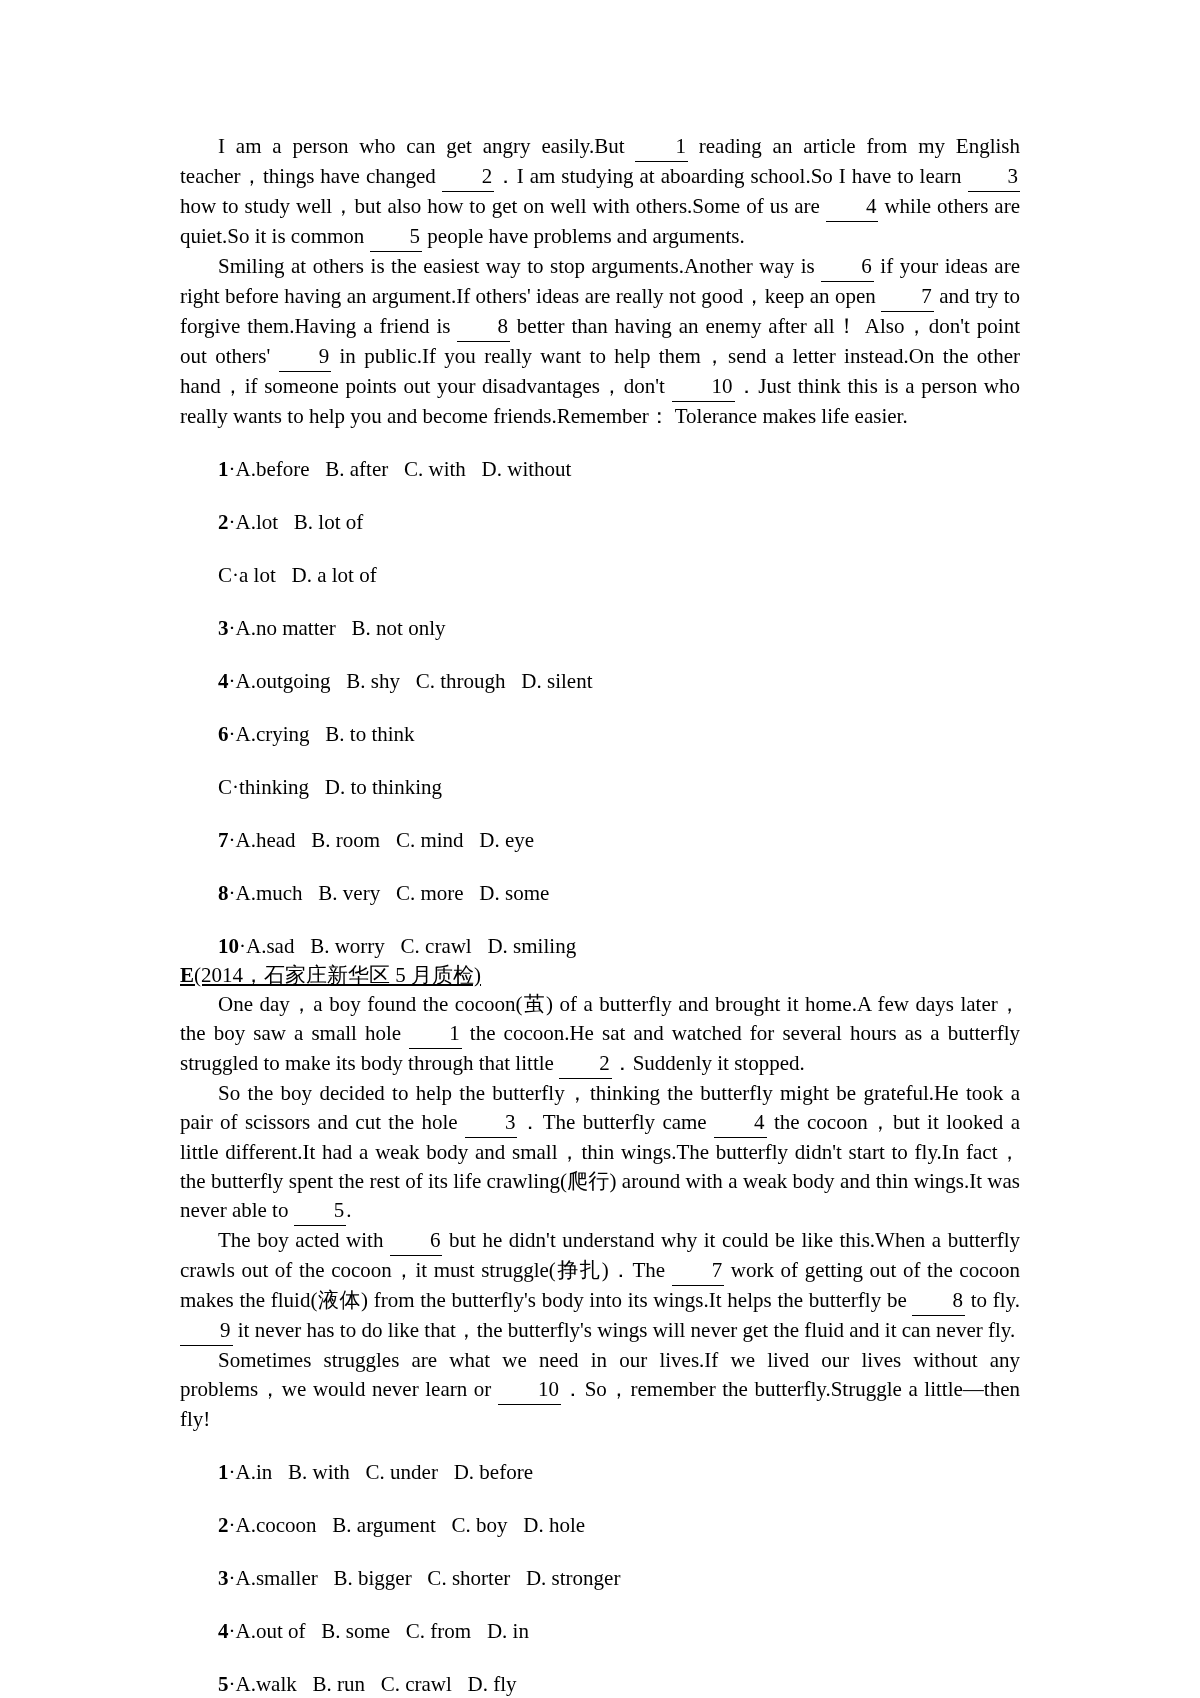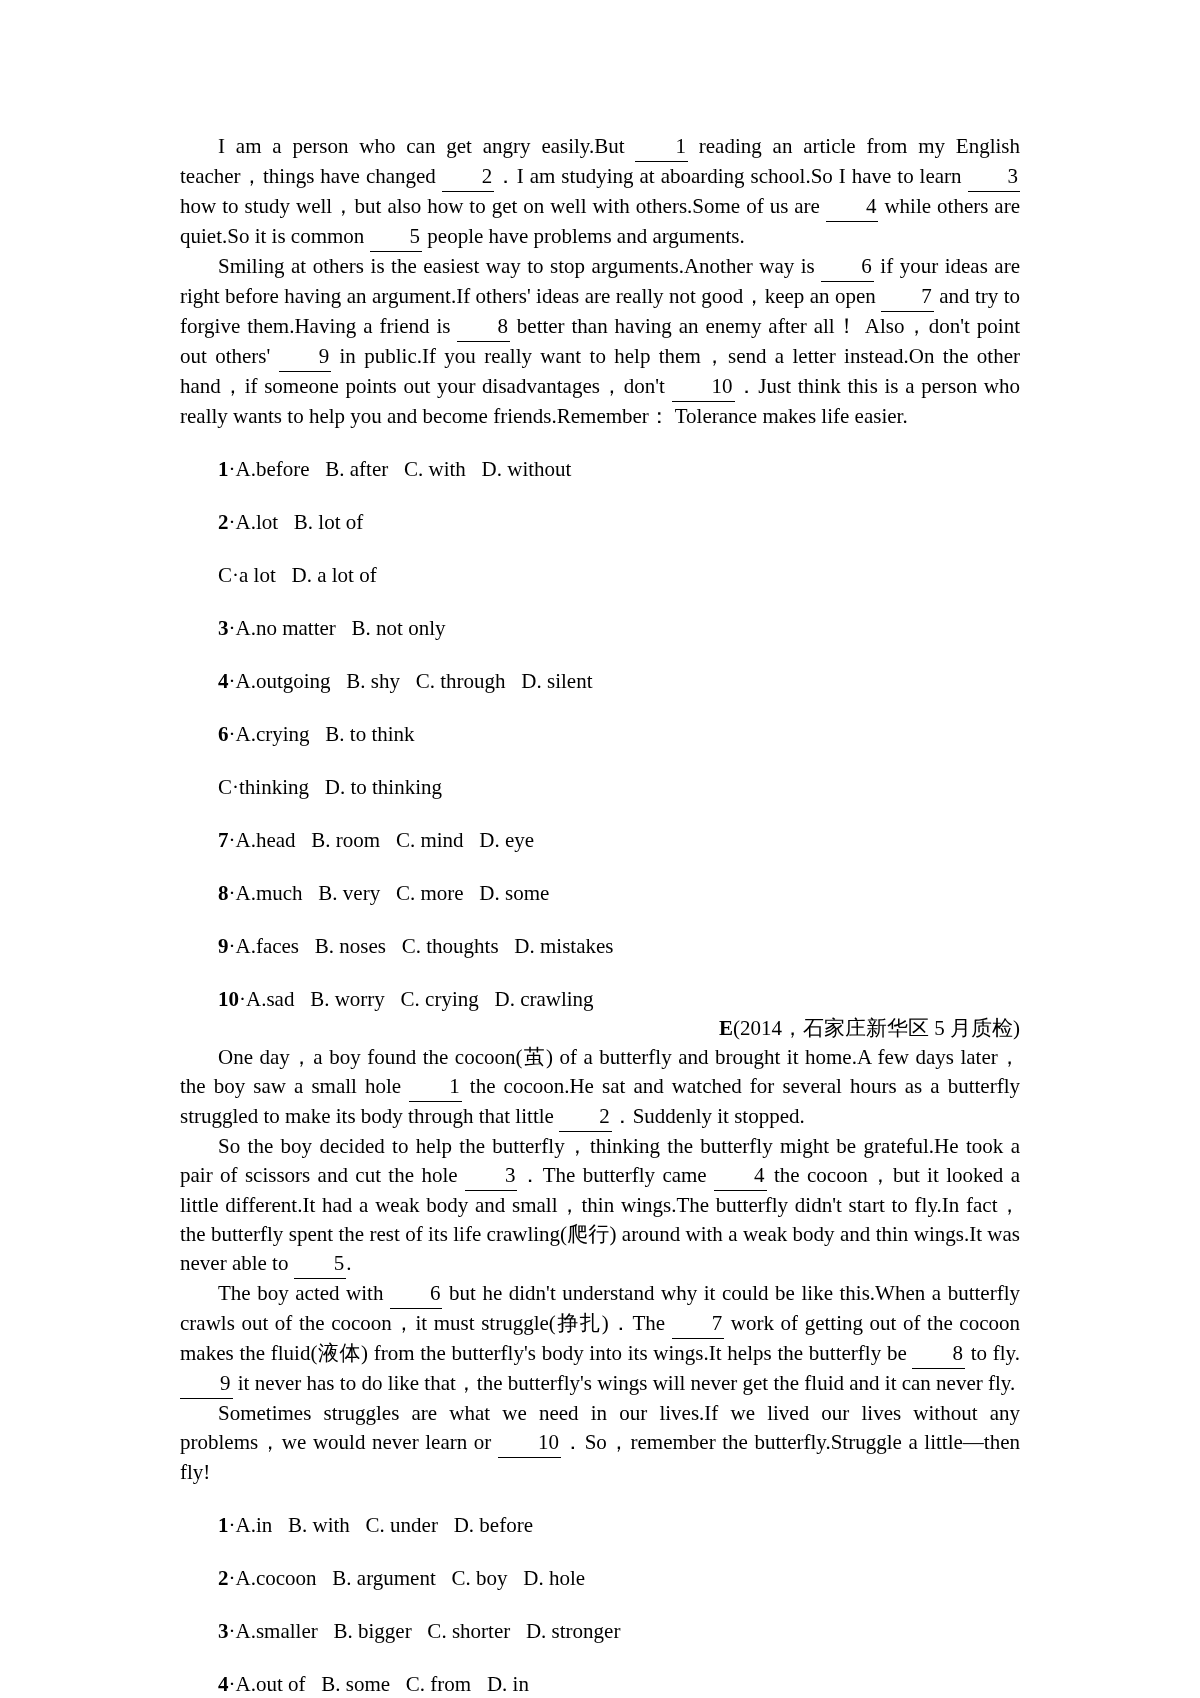--- a/index.html
+++ b/index.html
@@ -13,21 +13,21 @@
   }
   .page-text {
     position: absolute;
     left: 180px; top: 132px;
     width: 840px;
     font-size: 21px;
     line-height: 29px;
   }
   .para   { text-align: justify; text-indent: 38px; }
   .qline  { padding-left: 38px; white-space: pre-wrap; margin-top: 24px; }
-  .center { text-align: right; }
+  .center { text-align: left; text-decoration: underline; }
   .bold-run { font-weight: 700; }
   .blank {
     display: inline-block;
     min-width: 48px;
     padding: 0 2px;
     text-align: center;
     border-bottom: 1.5px solid #000;
   }
 </style>
 </head>
@@ -38,22 +38,21 @@
     <div class="para"><span class="text-run">Smiling at others is the easiest way to stop arguments.Another way is </span><span class="blank">6</span><span class="text-run"> if your ideas are right before having an argument.If others' ideas are really not good，keep an open </span><span class="blank">7</span><span class="text-run"> and try to forgive them.Having a friend is </span><span class="blank">8</span><span class="text-run"> better than having an enemy after all！ Also，don't point out others' </span><span class="blank">9</span><span class="text-run"> in public.If you really want to help them，send a letter instead.On the other hand，if someone points out your disadvantages，don't </span><span class="blank">10</span><span class="text-run">．Just think this is a person who really wants to help you and become friends.Remember： Tolerance makes life easier.</span></div>
     <div class="qline"><span class="bold-run">1</span><span class="text-run">·A.before   B. after   C. with   D. without</span></div>
     <div class="qline"><span class="bold-run">2</span><span class="text-run">·A.lot   B. lot of</span></div>
     <div class="qline"><span class="text-run">C·a lot   D. a lot of</span></div>
     <div class="qline"><span class="bold-run">3</span><span class="text-run">·A.no matter   B. not only</span></div>
     <div class="qline"><span class="bold-run">4</span><span class="text-run">·A.outgoing   B. shy   C. through   D. silent</span></div>
     <div class="qline"><span class="bold-run">6</span><span class="text-run">·A.crying   B. to think</span></div>
     <div class="qline"><span class="text-run">C·thinking   D. to thinking</span></div>
     <div class="qline"><span class="bold-run">7</span><span class="text-run">·A.head   B. room   C. mind   D. eye</span></div>
     <div class="qline"><span class="bold-run">8</span><span class="text-run">·A.much   B. very   C. more   D. some</span></div>
-    <div class="qline"><span class="bold-run">9</span><span class="text-run">·A.faces   B. noses   C. thoughts   D. mistakes</span></div>
-    <div class="qline"><span class="bold-run">10</span><span class="text-run">·A.sad   B. worry   C. crying   D. crawling</span></div>
+    <div class="qline"><span class="bold-run">10</span><span class="text-run">·A.sad   B. worry   C. crawl   D. smiling</span></div>
     <div class="center"><span class="bold-run">E</span><span class="text-run">(2014，石家庄新华区 5 月质检)</span></div>
     <div class="para"><span class="text-run">One day，a boy found the cocoon(茧) of a butterfly and brought it home.A few days later，the boy saw a small hole </span><span class="blank">1</span><span class="text-run"> the cocoon.He sat and watched for several hours as a butterfly struggled to make its body through that little </span><span class="blank">2</span><span class="text-run">．Suddenly it stopped.</span></div>
     <div class="para"><span class="text-run">So the boy decided to help the butterfly，thinking the butterfly might be grateful.He took a pair of scissors and cut the hole </span><span class="blank">3</span><span class="text-run">．The butterfly came </span><span class="blank">4</span><span class="text-run"> the cocoon，but it looked a little different.It had a weak body and small，thin wings.The butterfly didn't start to fly.In fact，the butterfly spent the rest of its life crawling(爬行) around with a weak body and thin wings.It was never able to </span><span class="blank">5</span><span class="text-run">.</span></div>
     <div class="para"><span class="text-run">The boy acted with </span><span class="blank">6</span><span class="text-run"> but he didn't understand why it could be like this.When a butterfly crawls out of the cocoon，it must struggle(挣扎)．The </span><span class="blank">7</span><span class="text-run"> work of getting out of the cocoon makes the fluid(液体) from the butterfly's body into its wings.It helps the butterfly be </span><span class="blank">8</span><span class="text-run"> to fly.</span><span class="blank">9</span><span class="text-run"> it never has to do like that，the butterfly's wings will never get the fluid and it can never fly.</span></div>
     <div class="para"><span class="text-run">Sometimes struggles are what we need in our lives.If we lived our lives without any problems，we would never learn or </span><span class="blank">10</span><span class="text-run">．So，remember the butterfly.Struggle a little—then fly!</span></div>
     <div class="qline"><span class="bold-run">1</span><span class="text-run">·A.in   B. with   C. under   D. before</span></div>
     <div class="qline"><span class="bold-run">2</span><span class="text-run">·A.cocoon   B. argument   C. boy   D. hole</span></div>
     <div class="qline"><span class="bold-run">3</span><span class="text-run">·A.smaller   B. bigger   C. shorter   D. stronger</span></div>
     <div class="qline"><span class="bold-run">4</span><span class="text-run">·A.out of   B. some   C. from   D. in</span></div>
     <div class="qline"><span class="bold-run">5</span><span class="text-run">·A.walk   B. run   C. crawl   D. fly</span></div>

